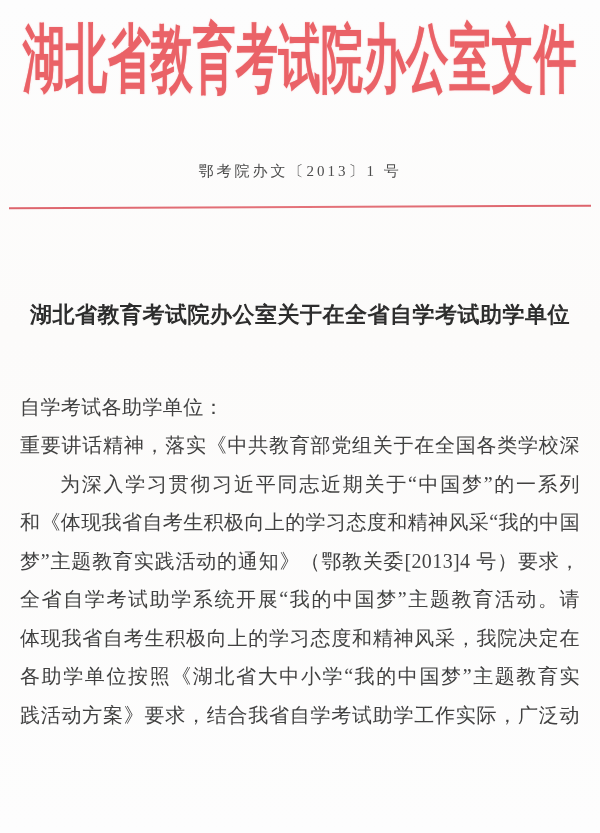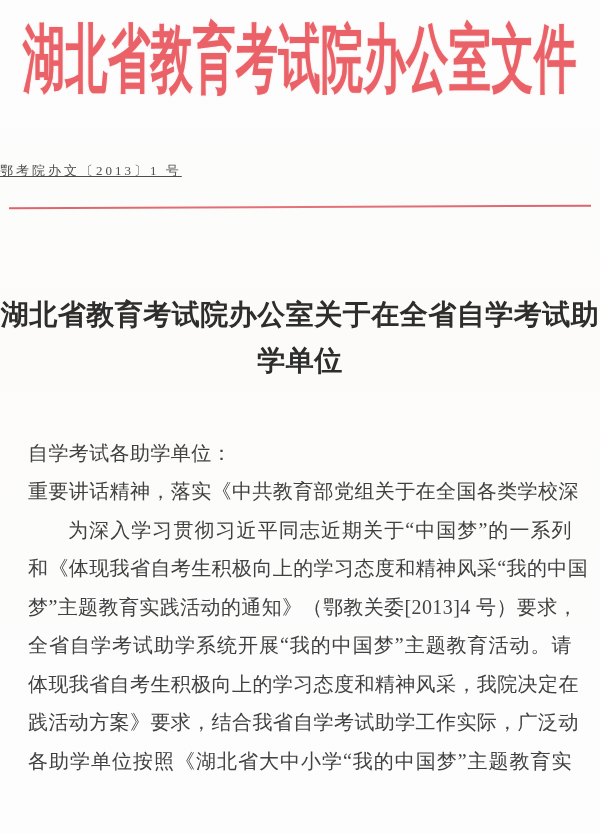--- a/index.html
+++ b/index.html
@@ -29,49 +29,48 @@
     color: #ea6267;
     white-space: nowrap;
     letter-spacing: 0.5px;
     transform: scaleY(1.72) scaleX(0.98);
     transform-origin: center center;
     text-shadow: 0 0 1px rgba(234, 98, 103, 0.55);
   }
   
   .doc-number {
     margin-top: 40px;
-    text-align: left;
-    font-size: 13px;
+    text-align: center;
+    font-size: 15px;
     line-height: 26px;
     color: #4d4d4d;
     letter-spacing: 3px;
-    text-decoration: underline;
   }
   
   .red-rule {
     margin: 22px auto 0 auto;
     width: 582px;
     height: 2px;
     background: linear-gradient(90deg, #dd646c 0%, #e4737a 50%, #dd646c 100%);
     transform: rotate(-0.25deg);
   }
   
   .doc-title {
     margin-top: 84px;
     text-align: center;
     font-weight: bold;
     color: #2d2d2d;
-    font-size: 28px;
+    font-size: 22px;
     line-height: 46px;
     letter-spacing: 0.5px;
   }
   
   .body-text {
     margin-top: 50px;
-    padding: 0 28px;
+    padding: 0 20px;
     font-size: 20px;
     color: #414141;
     letter-spacing: 0.4px;
   }
   .salutation {
     line-height: 38px;
     text-align: left;
   }
   .body-line {
     line-height: 38.5px;
@@ -101,17 +100,17 @@
   </div>
 
   <div class="body-text">
     <div class="salutation">自学考试各助学单位：</div>
     <div class="body-line">重要讲话精神，落实《中共教育部党组关于在全国各类学校深</div>
     <div class="body-line indent-first">为深入学习贯彻习近平同志近期关于“中国梦”的一系列</div>
     <div class="body-line">和《体现我省自考生积极向上的学习态度和精神风采“我的中国</div>
     <div class="body-line">梦”主题教育实践活动的通知》（鄂教关委[2013]4 号）要求，</div>
     <div class="body-line">全省自学考试助学系统开展“我的中国梦”主题教育活动。请</div>
     <div class="body-line">体现我省自考生积极向上的学习态度和精神风采，我院决定在</div>
+    <div class="body-line">各助学单位按照《湖北省大中小学“我的中国梦”主题教育实</div>
     <div class="body-line">践活动方案》要求，结合我省自学考试助学工作实际，广泛动</div>
-    <div class="body-line">各助学单位按照《湖北省大中小学“我的中国梦”主题教育实</div>
   </div>
 
 </div>
 
 </body></html>

